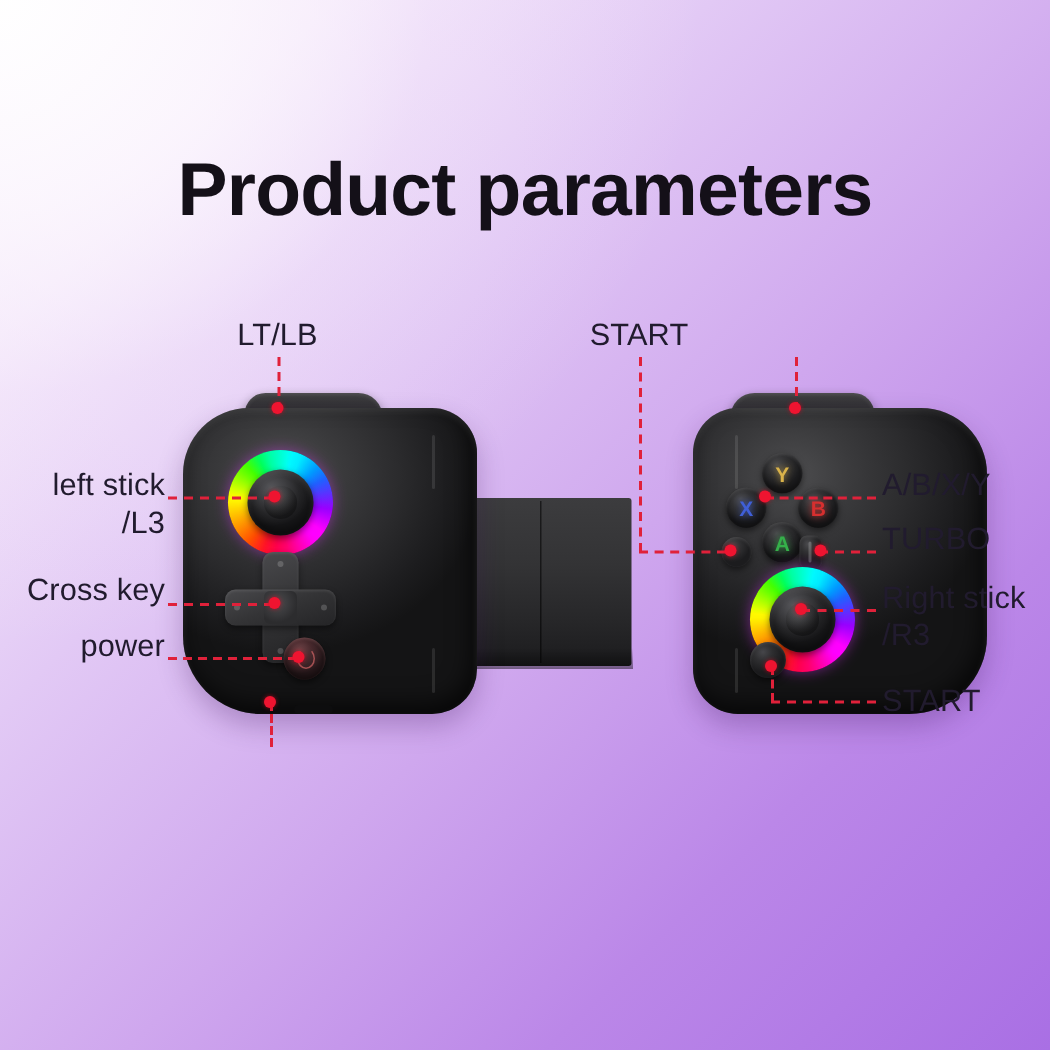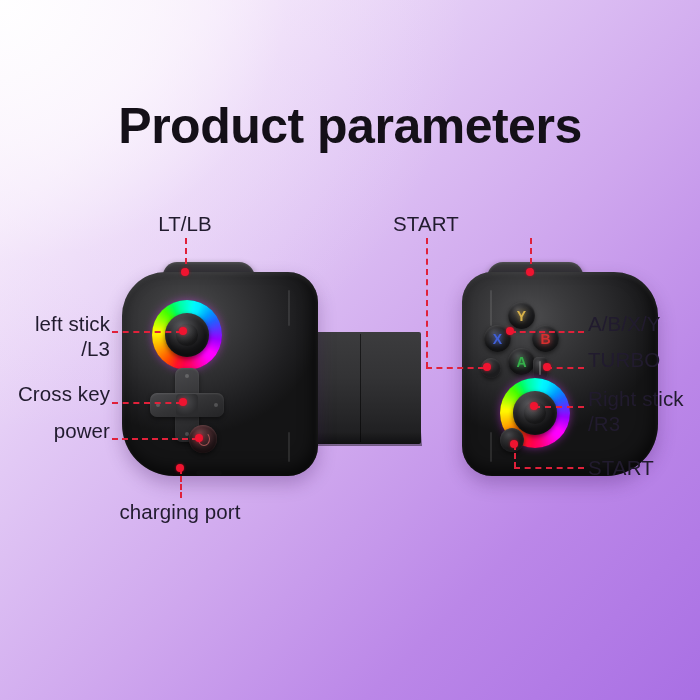--- a/index.html
+++ b/index.html
@@ -292,21 +292,20 @@
   <div class="label c" style="left:336px;top:211px;width:180px;">START</div>
 
 
   <div class="label r" style="left:-90px;top:311px;width:200px;">left stick
 /L3</div>
 
   <div class="label r" style="left:-90px;top:381px;width:200px;">Cross key</div>
 
   <div class="label r" style="left:-90px;top:418px;width:200px;">power</div>
 
-  <div class="label c" style="left:70px;top:499px;width:220px;">charging port</div>
 
   <div class="label l" style="left:588px;top:311px;width:200px;">A/B/X/Y</div>
 
   <div class="label l" style="left:588px;top:347px;width:200px;">TURBO</div>
 
   <div class="label l" style="left:588px;top:386px;width:200px;">Right stick
 /R3</div>
 
   <div class="label l" style="left:588px;top:455px;width:200px;">START</div>
 

